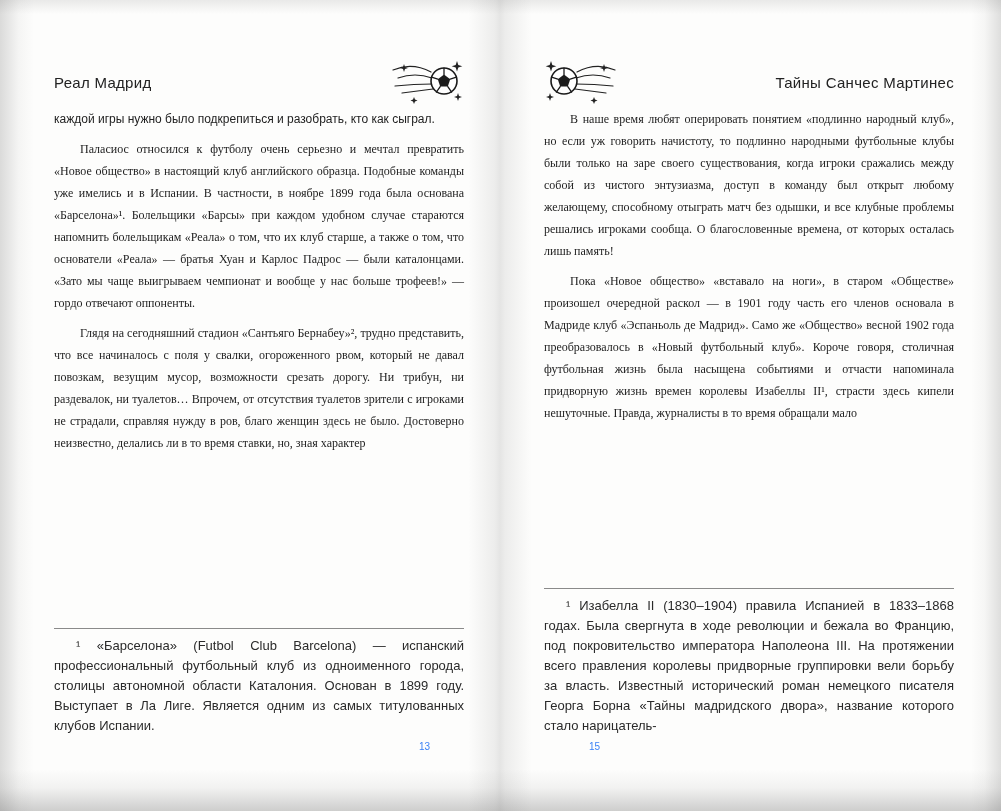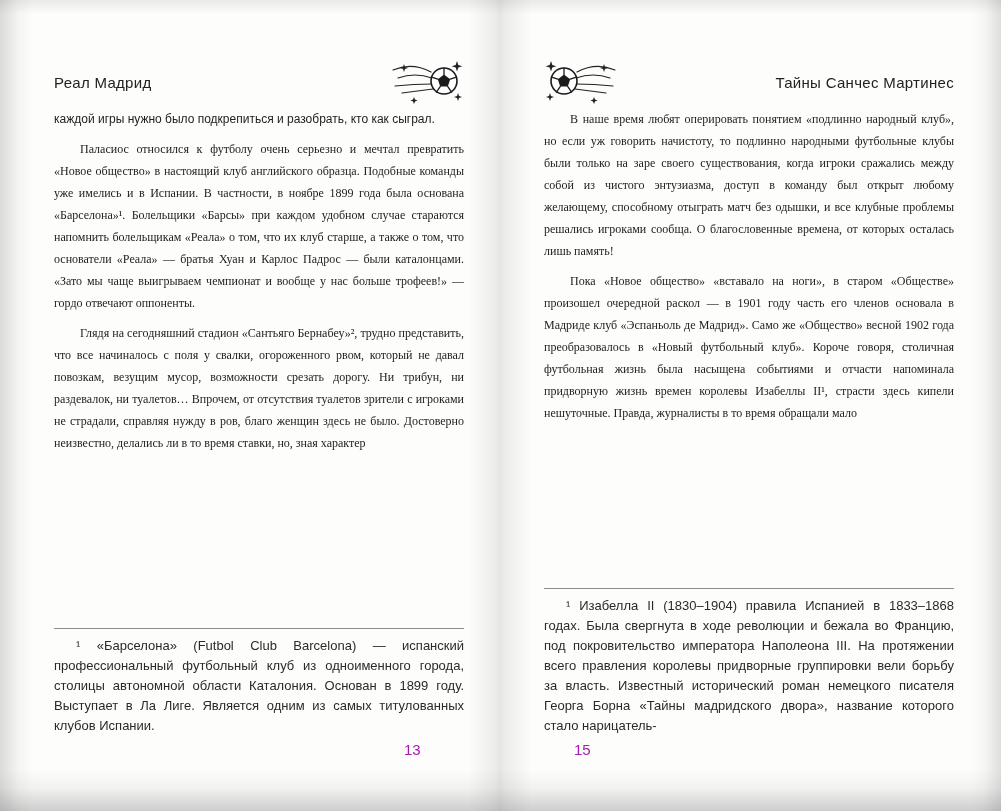--- a/index.html
+++ b/index.html
@@ -59,21 +59,21 @@
     margin: 0 0 2px 0;
     font-size: 13px;
     line-height: 20px;
     text-align: justify;
     text-indent: 22px;
     color: #2a2a2a;
   }
 
   .pagenum {
     position: absolute; top: 741px; width: 26px;
-    text-align: left; font-size: 15px; color: #a21caf;
+    text-align: right; font-size: 10px; color: #3b82f6;
   }
   .pagenum.left  { left: 404px; }
   .pagenum.right { left: 574px; }
 </style>
 </head>
 <body>
 
 <div class="spread">
 
   <div class="page left">

